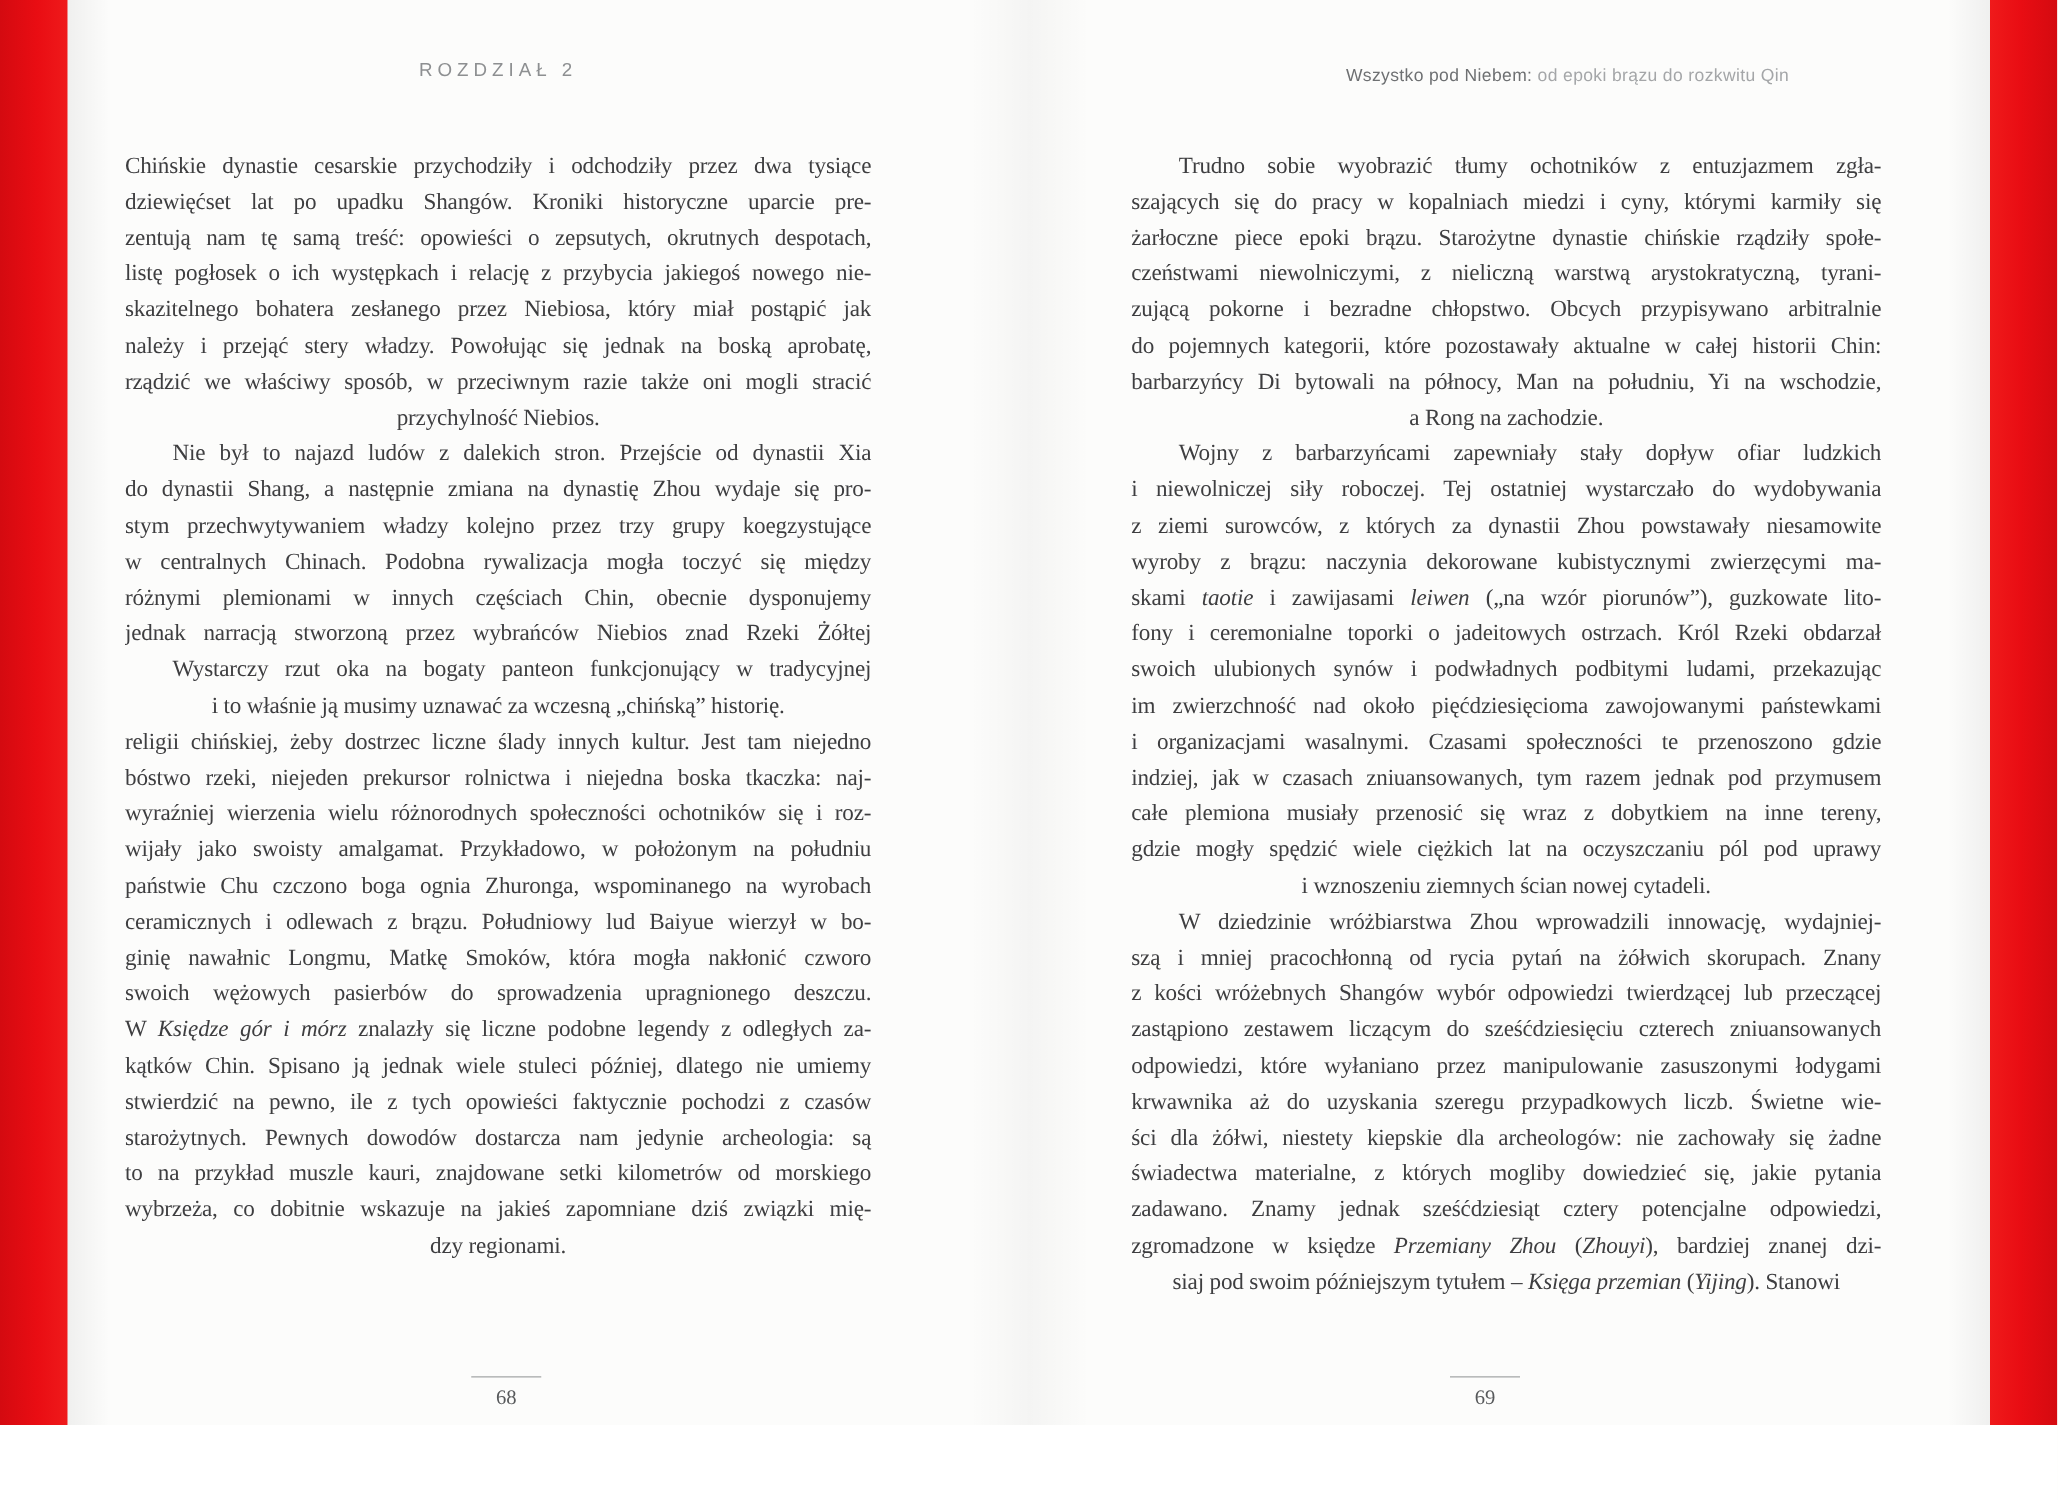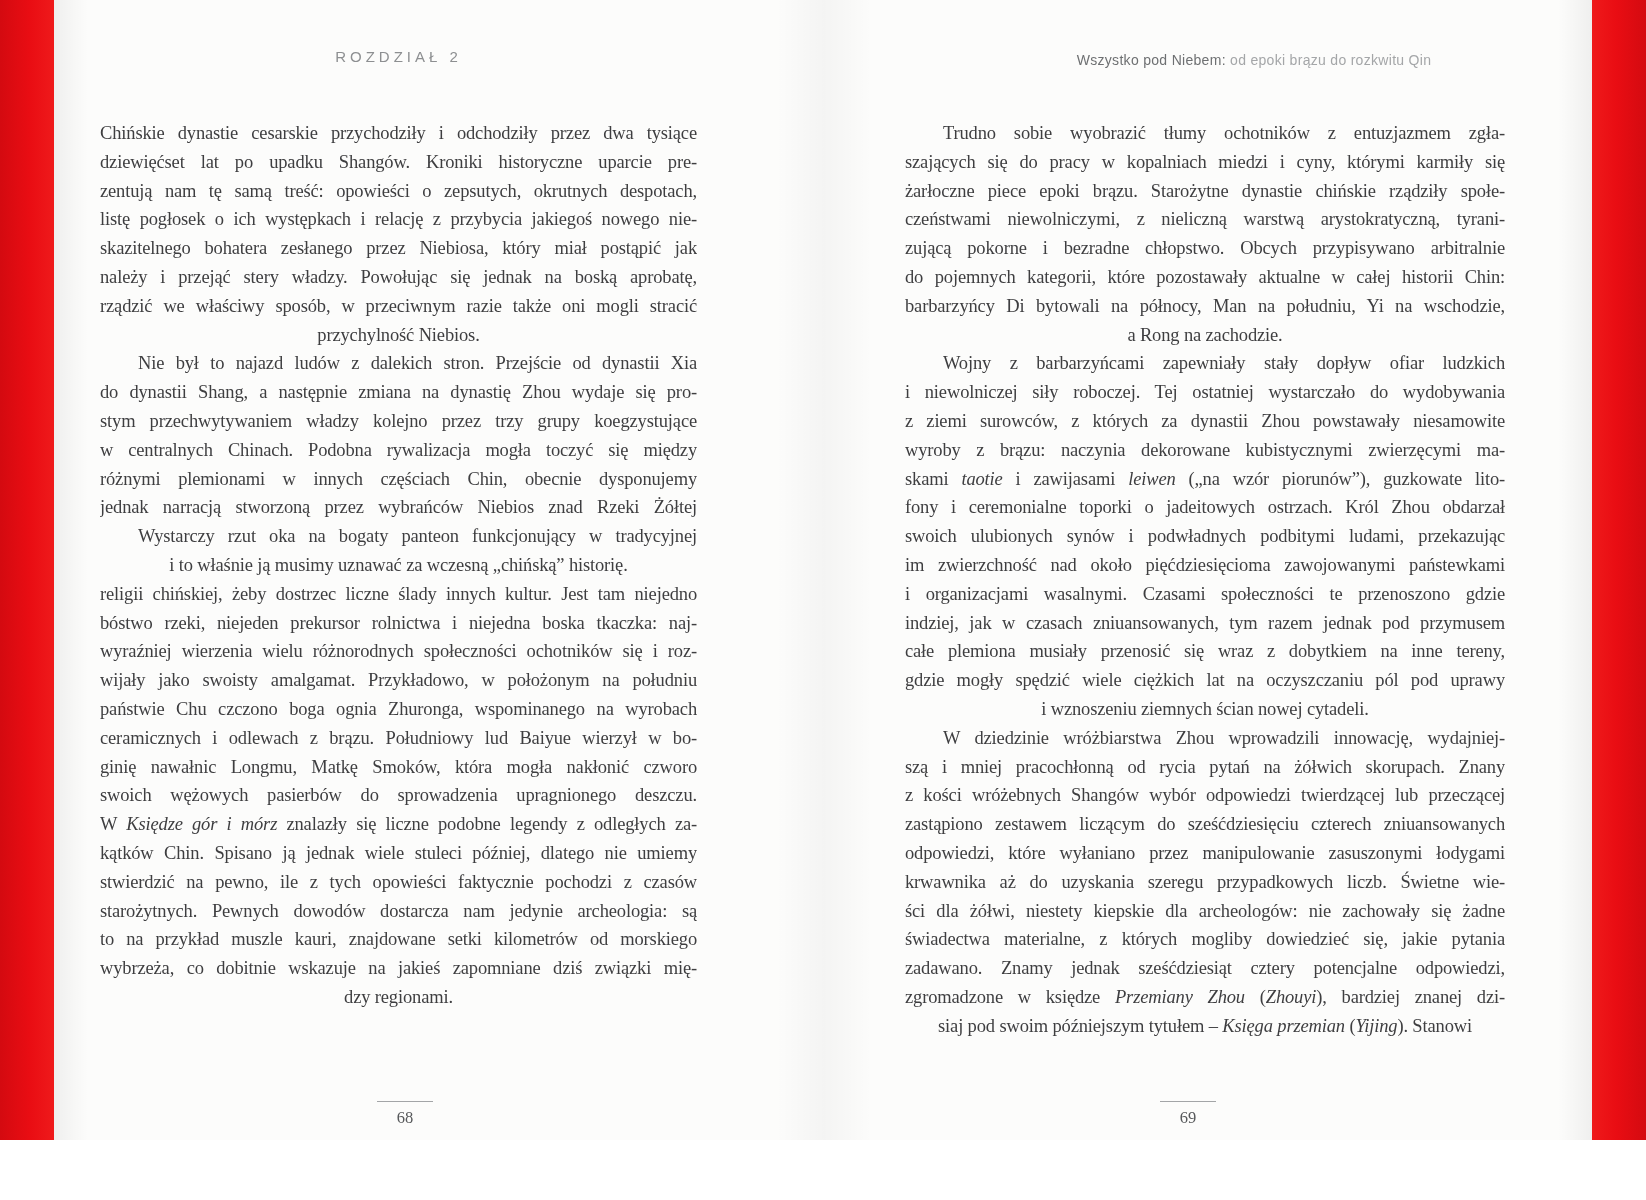--- a/index.html
+++ b/index.html
@@ -100,21 +100,21 @@
       <div class="line">czeństwami niewolniczymi, z nieliczną warstwą arystokratyczną, tyrani-</div>
       <div class="line">zującą pokorne i bezradne chłopstwo. Obcych przypisywano arbitralnie</div>
       <div class="line">do pojemnych kategorii, które pozostawały aktualne w całej historii Chin:</div>
       <div class="line">barbarzyńcy Di bytowali na północy, Man na południu, Yi na wschodzie,</div>
       <div class="line last">a Rong na zachodzie.</div>
       <div class="line indent">Wojny z barbarzyńcami zapewniały stały dopływ ofiar ludzkich</div>
       <div class="line">i niewolniczej siły roboczej. Tej ostatniej wystarczało do wydobywania</div>
       <div class="line">z ziemi surowców, z których za dynastii Zhou powstawały niesamowite</div>
       <div class="line">wyroby z brązu: naczynia dekorowane kubistycznymi zwierzęcymi ma-</div>
       <div class="line">skami <i>taotie</i> i zawijasami <i>leiwen</i> („na wzór piorunów”), guzkowate lito-</div>
-      <div class="line">fony i ceremonialne toporki o jadeitowych ostrzach. Król Zhou obdarzał</div>
+      <div class="line">fony i ceremonialne toporki o jadeitowych ostrzach. Król Rzeki obdarzał</div>
       <div class="line">swoich ulubionych synów i podwładnych podbitymi ludami, przekazując</div>
       <div class="line">im zwierzchność nad około pięćdziesięcioma zawojowanymi państewkami</div>
       <div class="line">i organizacjami wasalnymi. Czasami społeczności te przenoszono gdzie</div>
       <div class="line">indziej, jak w czasach zniuansowanych, tym razem jednak pod przymusem</div>
       <div class="line">całe plemiona musiały przenosić się wraz z dobytkiem na inne tereny,</div>
       <div class="line">gdzie mogły spędzić wiele ciężkich lat na oczyszczaniu pól pod uprawy</div>
       <div class="line last">i wznoszeniu ziemnych ścian nowej cytadeli.</div>
       <div class="line indent">W dziedzinie wróżbiarstwa Zhou wprowadzili innowację, wydajniej-</div>
       <div class="line">szą i mniej pracochłonną od rycia pytań na żółwich skorupach. Znany</div>
       <div class="line">z kości wróżebnych Shangów wybór odpowiedzi twierdzącej lub przeczącej</div>

